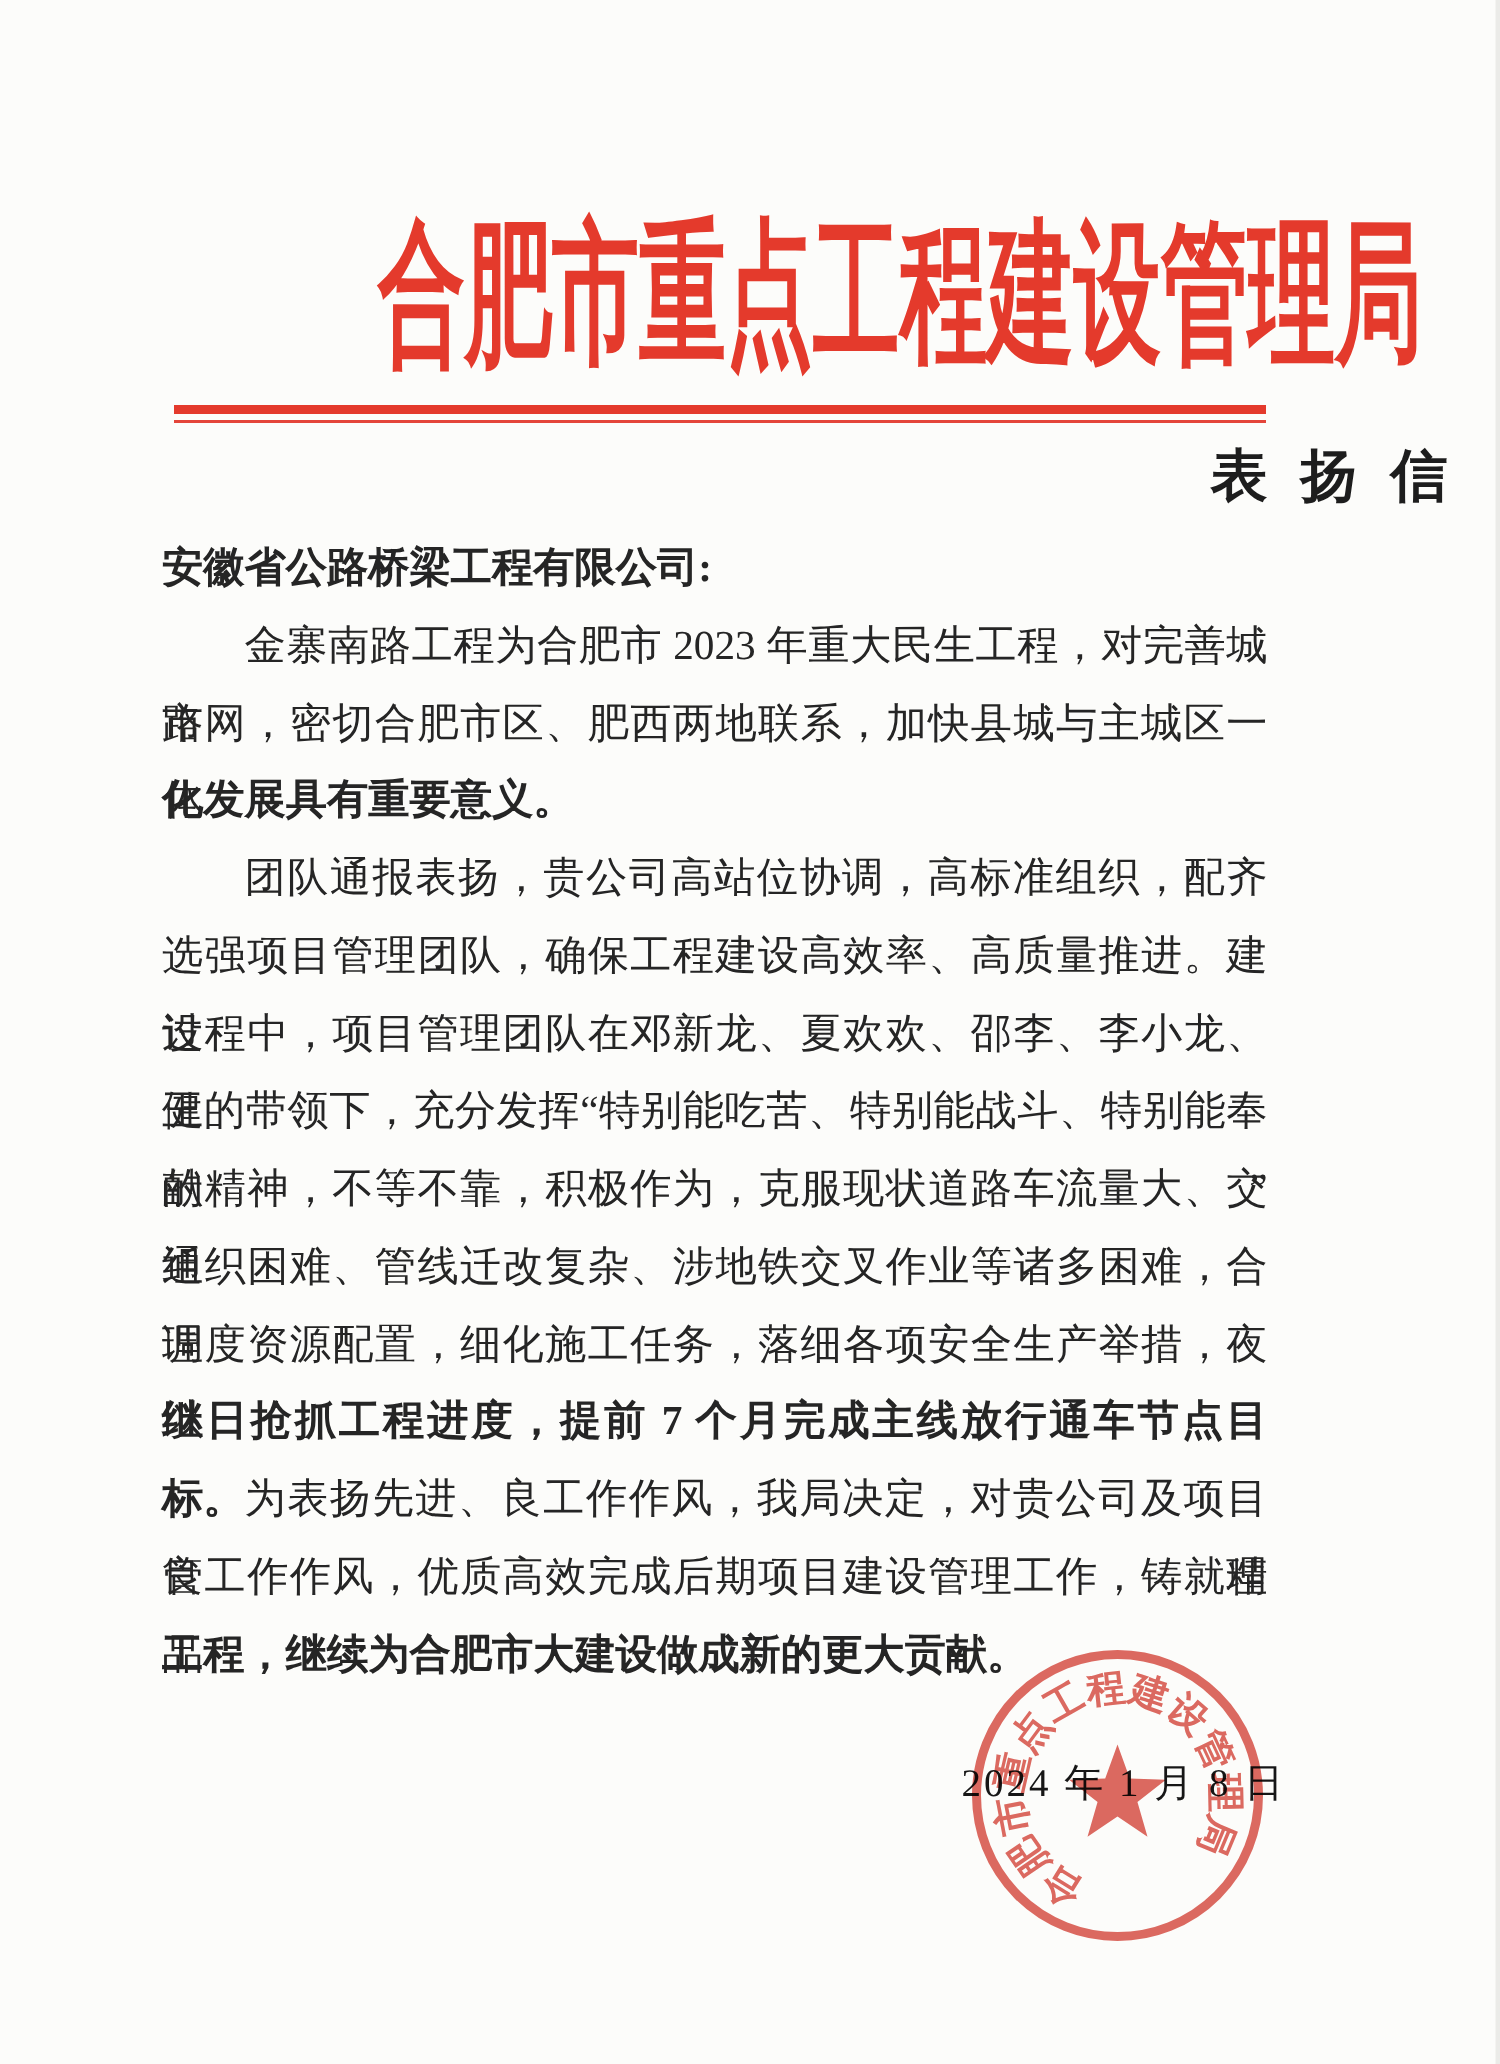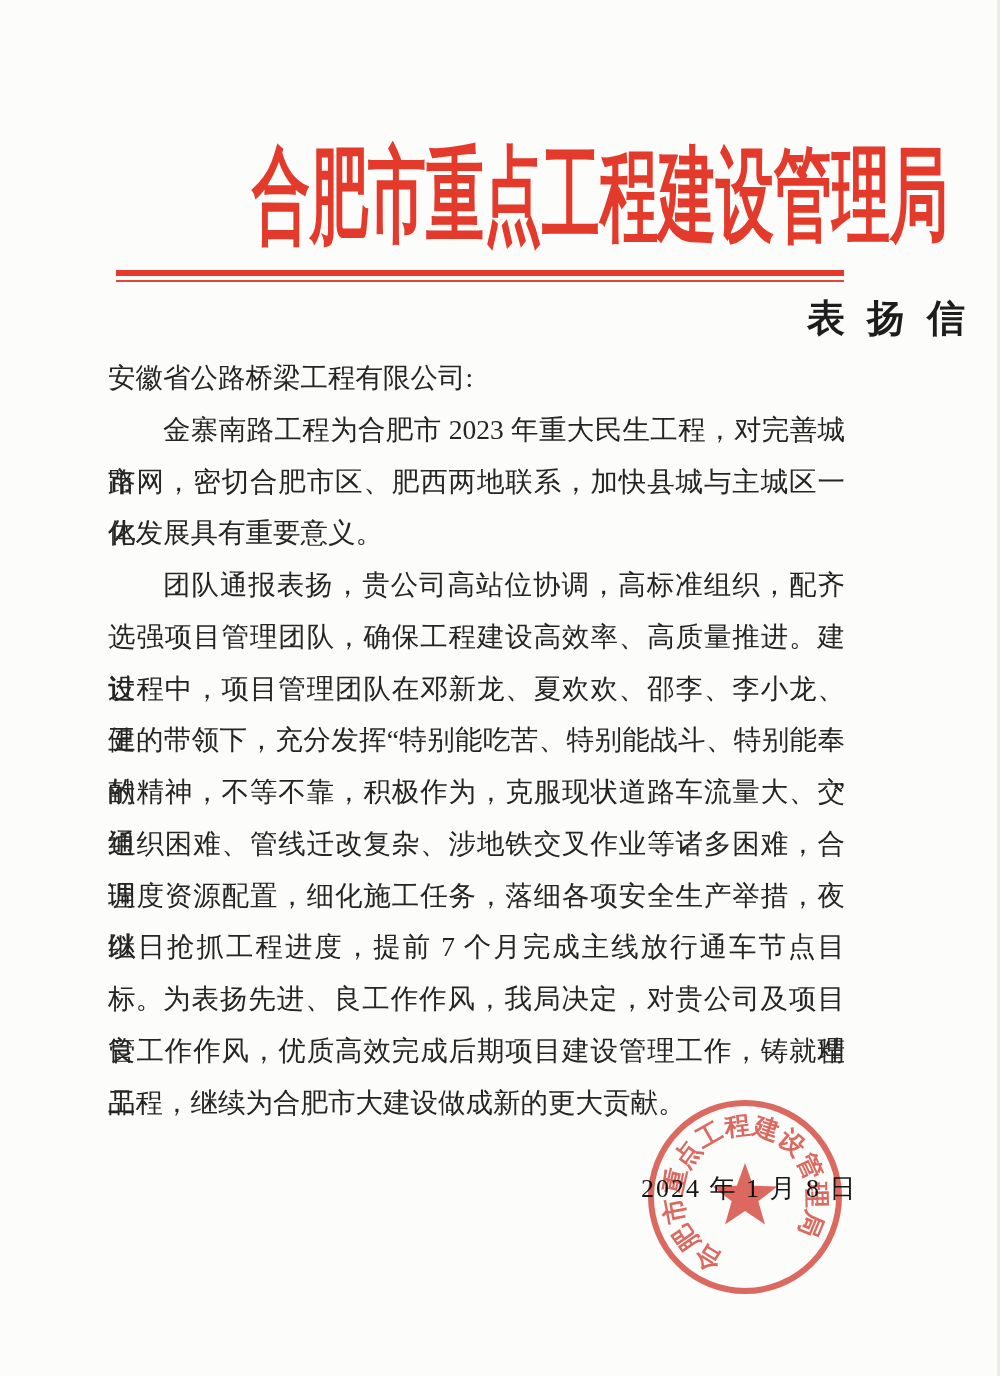--- a/index.html
+++ b/index.html
@@ -37,21 +37,21 @@
   
   .body-block{
     position:absolute;left:108px;top:352px;width:737px;
     font-size:27.5px;color:#252525;
   }
   .bline{
     height:51.75px;line-height:51.75px;
     text-align:justify;text-align-last:justify;text-justify:inter-character;
     overflow:visible;white-space:normal;
   }
-  .bline.plain{text-align-last:left;}
+  .bline.plain{text-align-last:left;font-weight:bold;}
   .bline.indent{text-indent:55px;font-family:Liberation Serif, serif;}
 
   
   .date-line{
     position:absolute;left:641px;top:1172px;width:220px;height:34px;line-height:34px;
     font-size:26px;color:#161616;letter-spacing:2px;z-index:3;white-space:nowrap;
   }
 
   
   .seal{

